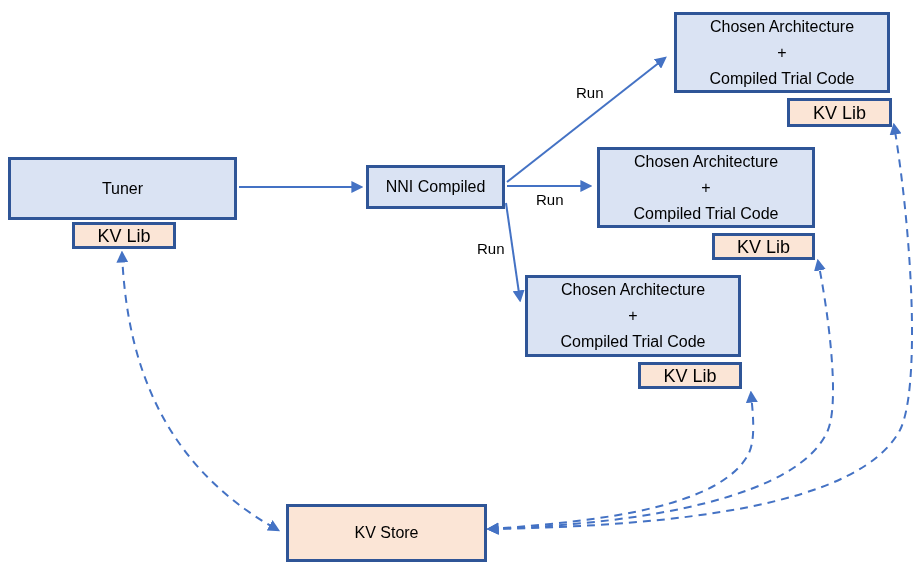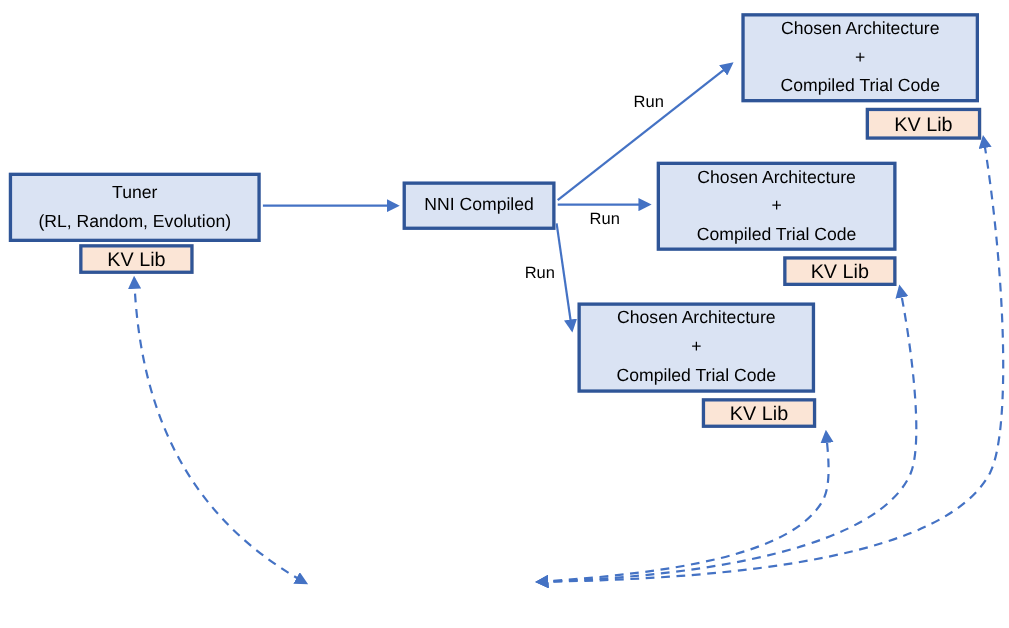--- a/index.html
+++ b/index.html
@@ -50,21 +50,20 @@
     <path class="epath" marker-end="url(#ah)" d="M 506 203 L 520 300"></path>
 
     <path class="epath dashed" marker-start="url(#ah)" marker-end="url(#ah)" d="M 122 253 C 126 350, 155 462, 278 530"></path>
     <path class="epath dashed" marker-start="url(#ah)" marker-end="url(#ah)" d="M 489 529 C 610 521, 720 505, 748 455 C 756 440, 753 415, 751 393"></path>
     <path class="epath dashed" marker-start="url(#ah)" marker-end="url(#ah)" d="M 489 529 C 650 524, 800 496, 828 430 C 840 400, 828 310, 818 261"></path>
     <path class="epath dashed" marker-start="url(#ah)" marker-end="url(#ah)" d="M 489 529 C 680 526, 860 505, 900 430 C 920 390, 913 240, 894 125"></path>
   </svg>
 
   <div class="node blue" style="left:8px;top:157px;width:229px;height:63px;">
     <div class="ln">Tuner</div>
-    <div class="ln">(RL, Random, Evolution)</div>
   </div>
 
   <div class="node peach small" style="left:72px;top:222px;width:104px;height:27px;">
     <div class="ln">KV Lib</div>
   </div>
 
   <div class="node blue" style="left:366px;top:165px;width:139px;height:44px;">
     <div class="ln">NNI Compiled</div>
   </div>
 
@@ -88,18 +87,21 @@
 
   <div class="node blue" style="left:525px;top:275px;width:216px;height:82px;">
     <div class="ln">Chosen Architecture</div>
     <div class="ln">+</div>
     <div class="ln">Compiled Trial Code</div>
   </div>
   <div class="node peach small" style="left:638px;top:362px;width:104px;height:27px;">
     <div class="ln">KV Lib</div>
   </div>
 
+  <div class="node peach" style="left:286px;top:504px;width:201px;height:58px;">
+    <div class="ln">KV Store</div>
+  </div>
 
   <div class="edge-label" style="left:576px;top:84px;">Run</div>
   <div class="edge-label" style="left:536px;top:191px;">Run</div>
   <div class="edge-label" style="left:477px;top:240px;">Run</div>
 
 </div>
 
 </body></html>

